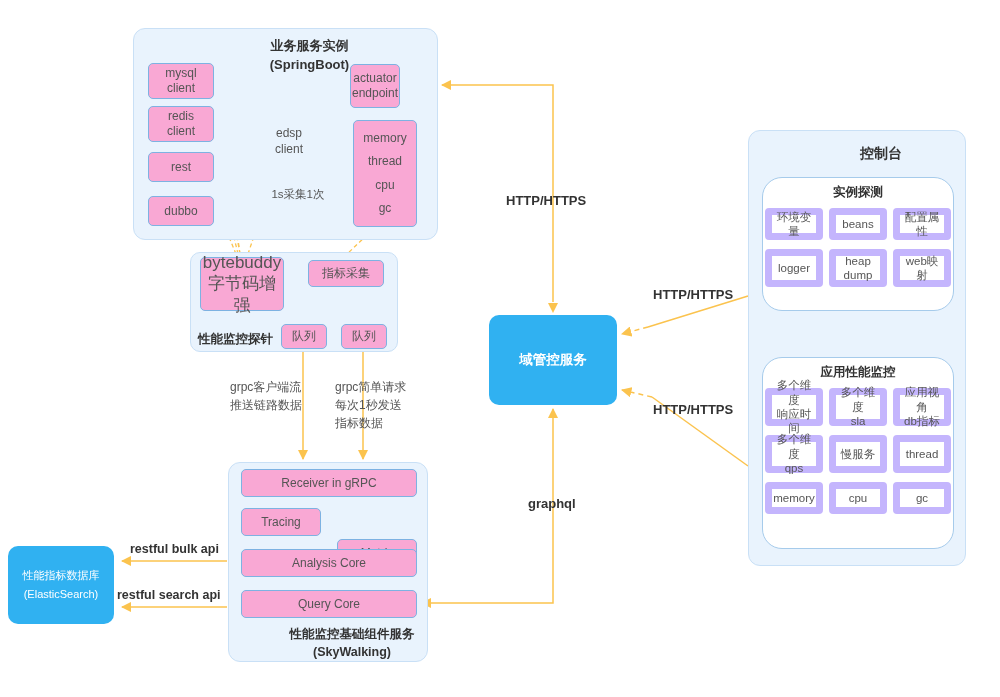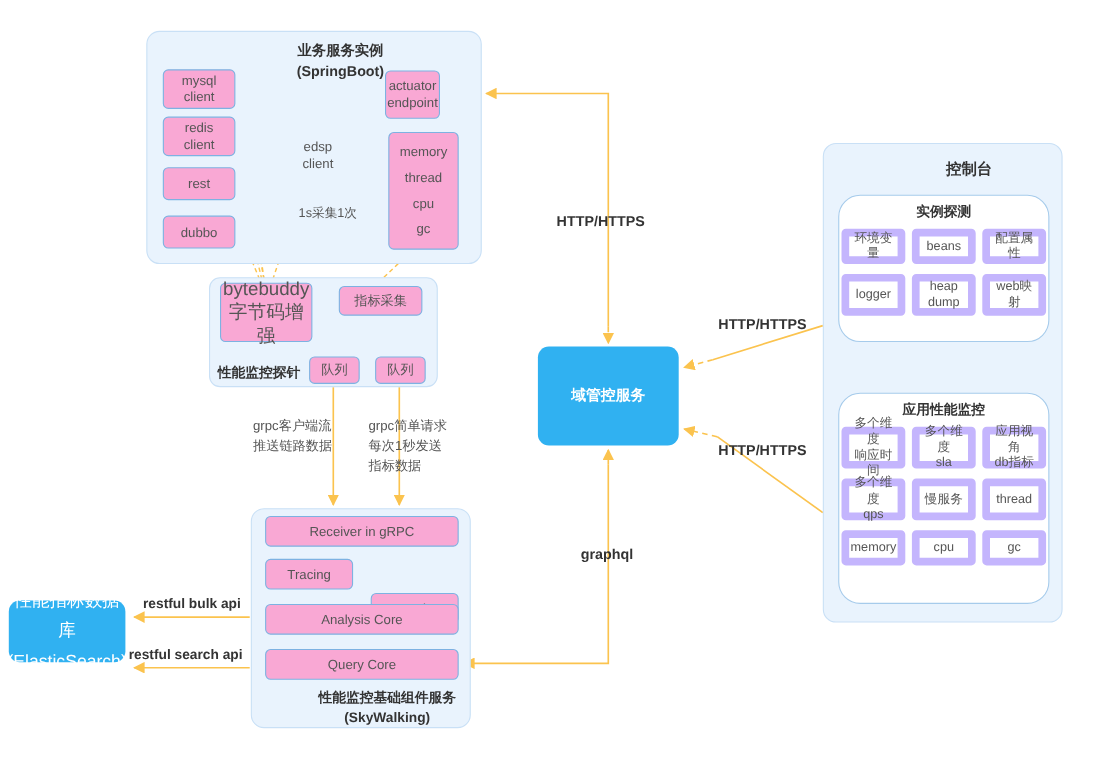--- a/index.html
+++ b/index.html
@@ -99,21 +99,21 @@
   <div class="panel" style="left:228px;top:462px;width:200px;height:200px;">
     <div class="node" style="left:12px;top:6px;width:176px;height:28px;">Receiver in gRPC</div>
     <div class="node" style="left:12px;top:45px;width:80px;height:28px;">Tracing</div>
     <div class="node" style="left:108px;top:45px;width:80px;height:28px;margin-top:31px;">Metric</div>
     <div class="node" style="left:12px;top:127px;width:176px;height:28px;">Query Core</div>
     <div class="node" style="left:12px;top:86px;width:176px;height:28px;">Analysis Core</div>
     <div class="ptitle" style="top:162px;font-size:12.5px;">性能监控基础组件服务
 (SkyWalking)</div>
   </div>
 
-  <div class="bluebox" style="left:8px;top:546px;width:106px;height:56px;font-size:16px;">性能指标数据库
+  <div class="bluebox" style="left:8px;top:546px;width:106px;height:78px;font-size:11px;">性能指标数据库
 (ElasticSearch)</div>
 
   <div class="lbl" style="left:130px;top:542px;font-size:12.5px;">restful bulk api</div>
   <div class="lbl" style="left:117px;top:588px;font-size:12.5px;">restful search api</div>
 
   <div class="bluebox" style="left:489px;top:315px;width:128px;height:90px;font-size:13.5px;font-weight:600;">域管控服务</div>
 
   <div class="lbl" style="left:506px;top:193px;">HTTP/HTTPS</div>
   <div class="lbl" style="left:653px;top:287px;">HTTP/HTTPS</div>
   <div class="lbl" style="left:653px;top:402px;">HTTP/HTTPS</div>

